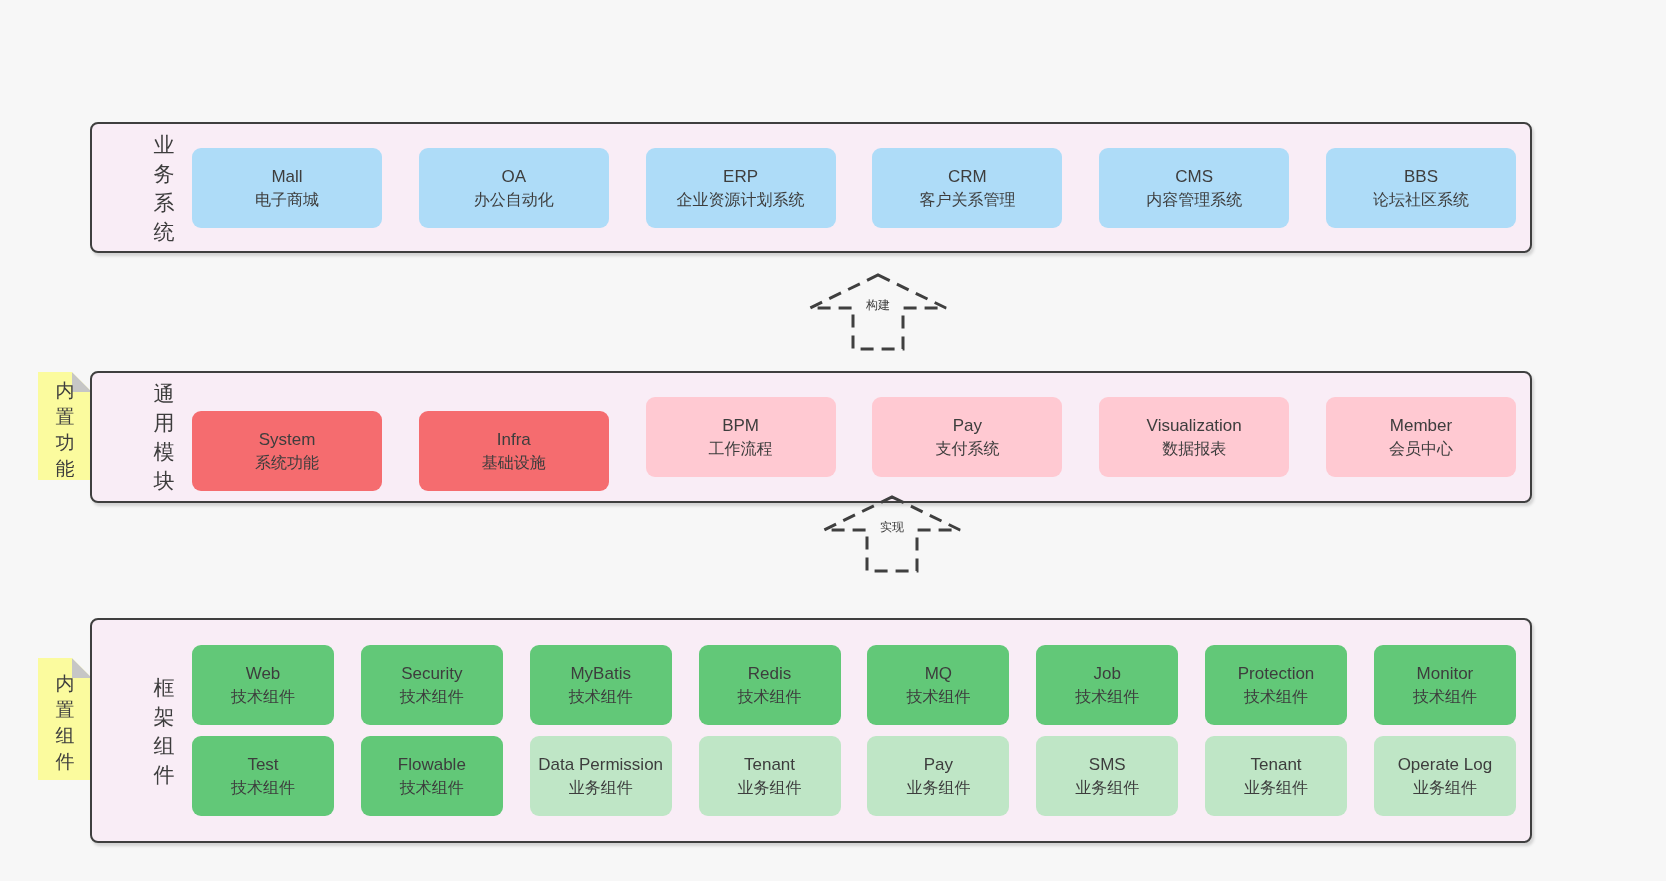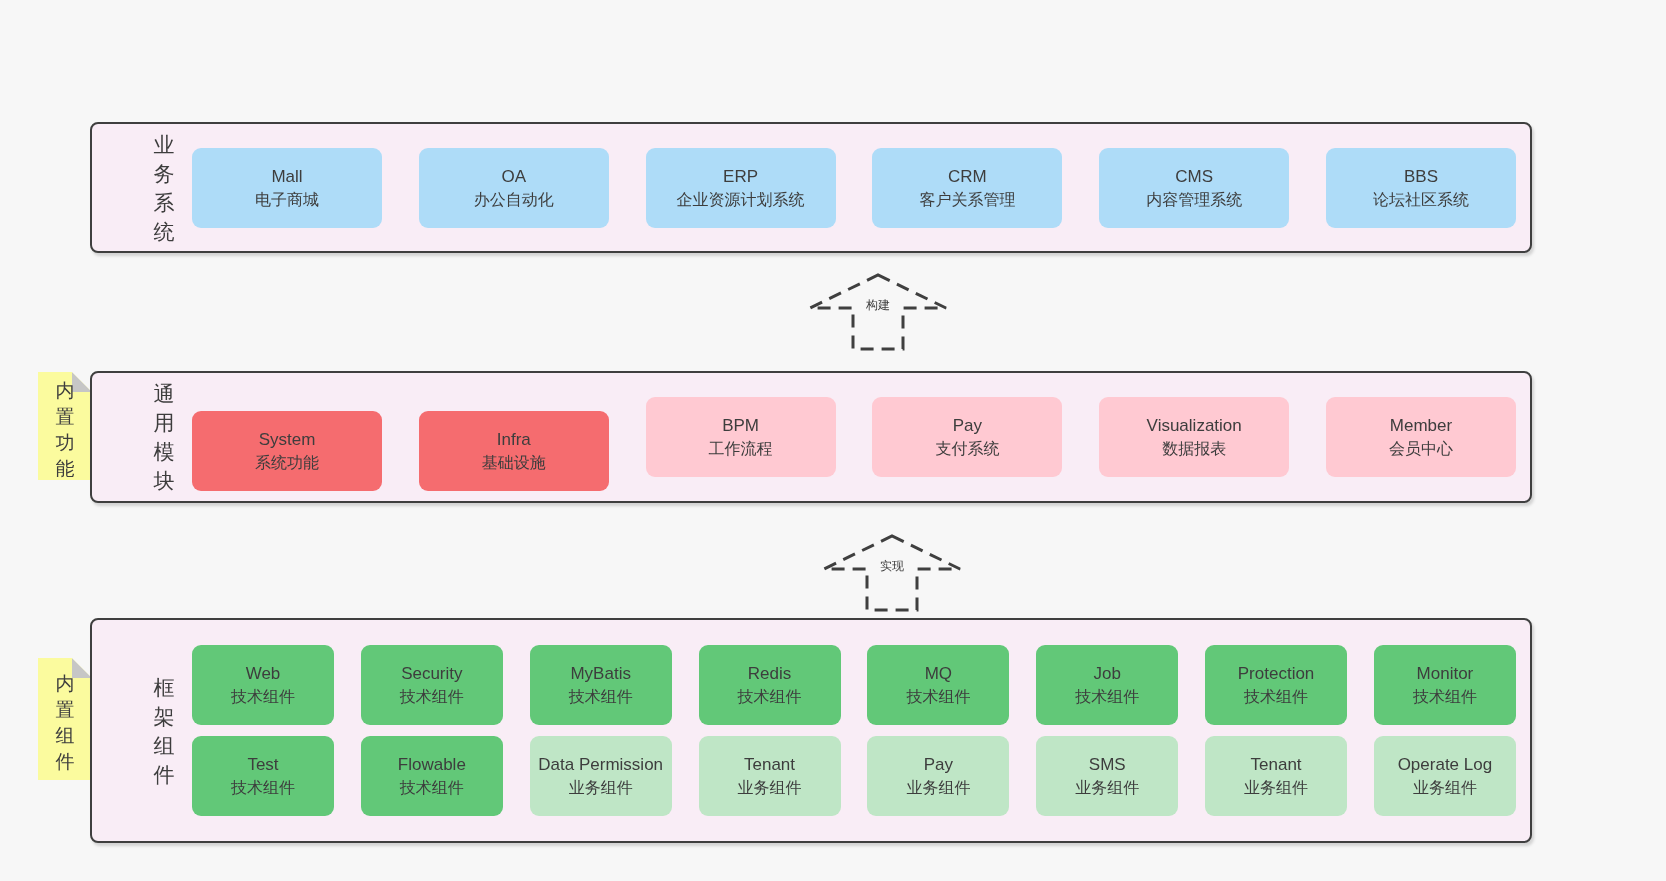--- a/index.html
+++ b/index.html
@@ -51,21 +51,21 @@
   #sticky1{top:372px;height:108px;}
   #sticky2{top:658px;height:122px;}
   .sticky .fold{
     position:absolute; top:0; right:0; width:20px; height:20px;
     background:var(--sticky-fold);
     clip-path:polygon(0 0, 0 100%, 100% 100%);
   }
   .sticky .note-text{width:22px;font-size:19px;line-height:26px;text-align:center;word-break:break-all;position:relative;margin-top:7px;}
   .arrow{position:absolute;width:144px;height:80px;z-index:2;}
   #arrow1{left:806px;top:272px;}
-  #arrow2{left:820px;top:533px;}
+  #arrow2{left:820px;top:494px;}
   .arrow svg{width:100%;height:100%;display:block;}
   .arrow-label{
     position:absolute; left:50%; top:25px; transform:translateX(-50%);
     background:var(--page-bg); padding:0 3px; font-size:12px; white-space:nowrap;
   }
 </style>
 </head>
 <body>
 
 <div class="band" id="band1">

